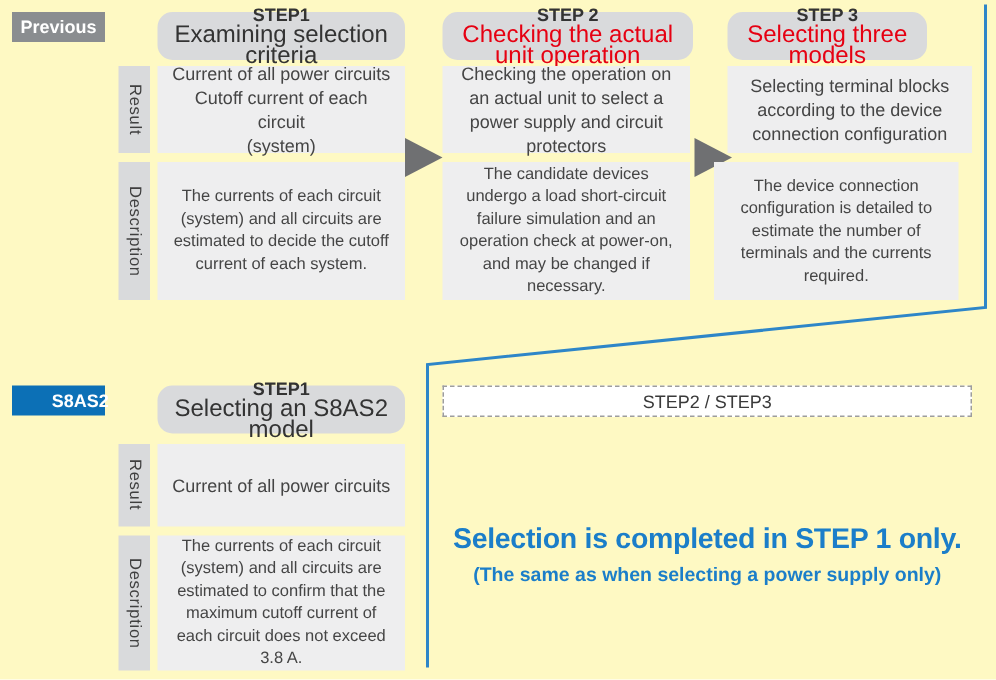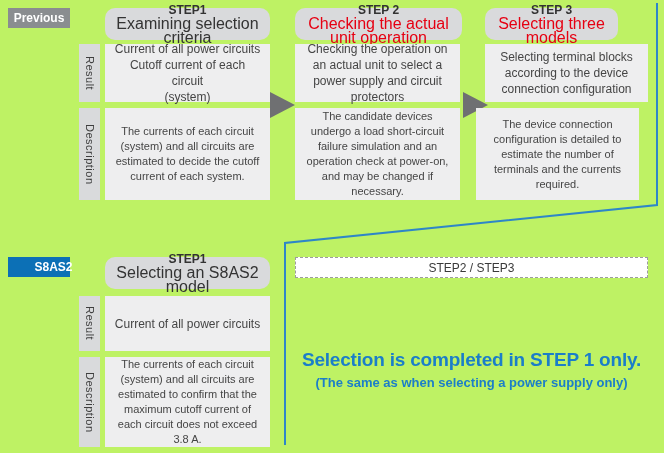--- a/index.html
+++ b/index.html
@@ -2,21 +2,21 @@
 <html><head>
 <meta charset="utf-8">
 <style>
   * { margin: 0; padding: 0; box-sizing: border-box; }
   html, body { background: #ffffff; }
   body { font-family: "Liberation Sans", sans-serif; }
   #stage {
     position: relative;
     width: 664px;
     height: 453px;
-    background: #bef264;
+    background: #fef9c3;
     overflow: hidden;
   }
   .abs { position: absolute; }
 
   
   .tag {
     display: flex; align-items: center; justify-content: center;
     color: #ffffff; font-size: 12px; font-weight: bold;
     width: 62px; height: 20px;
   }

